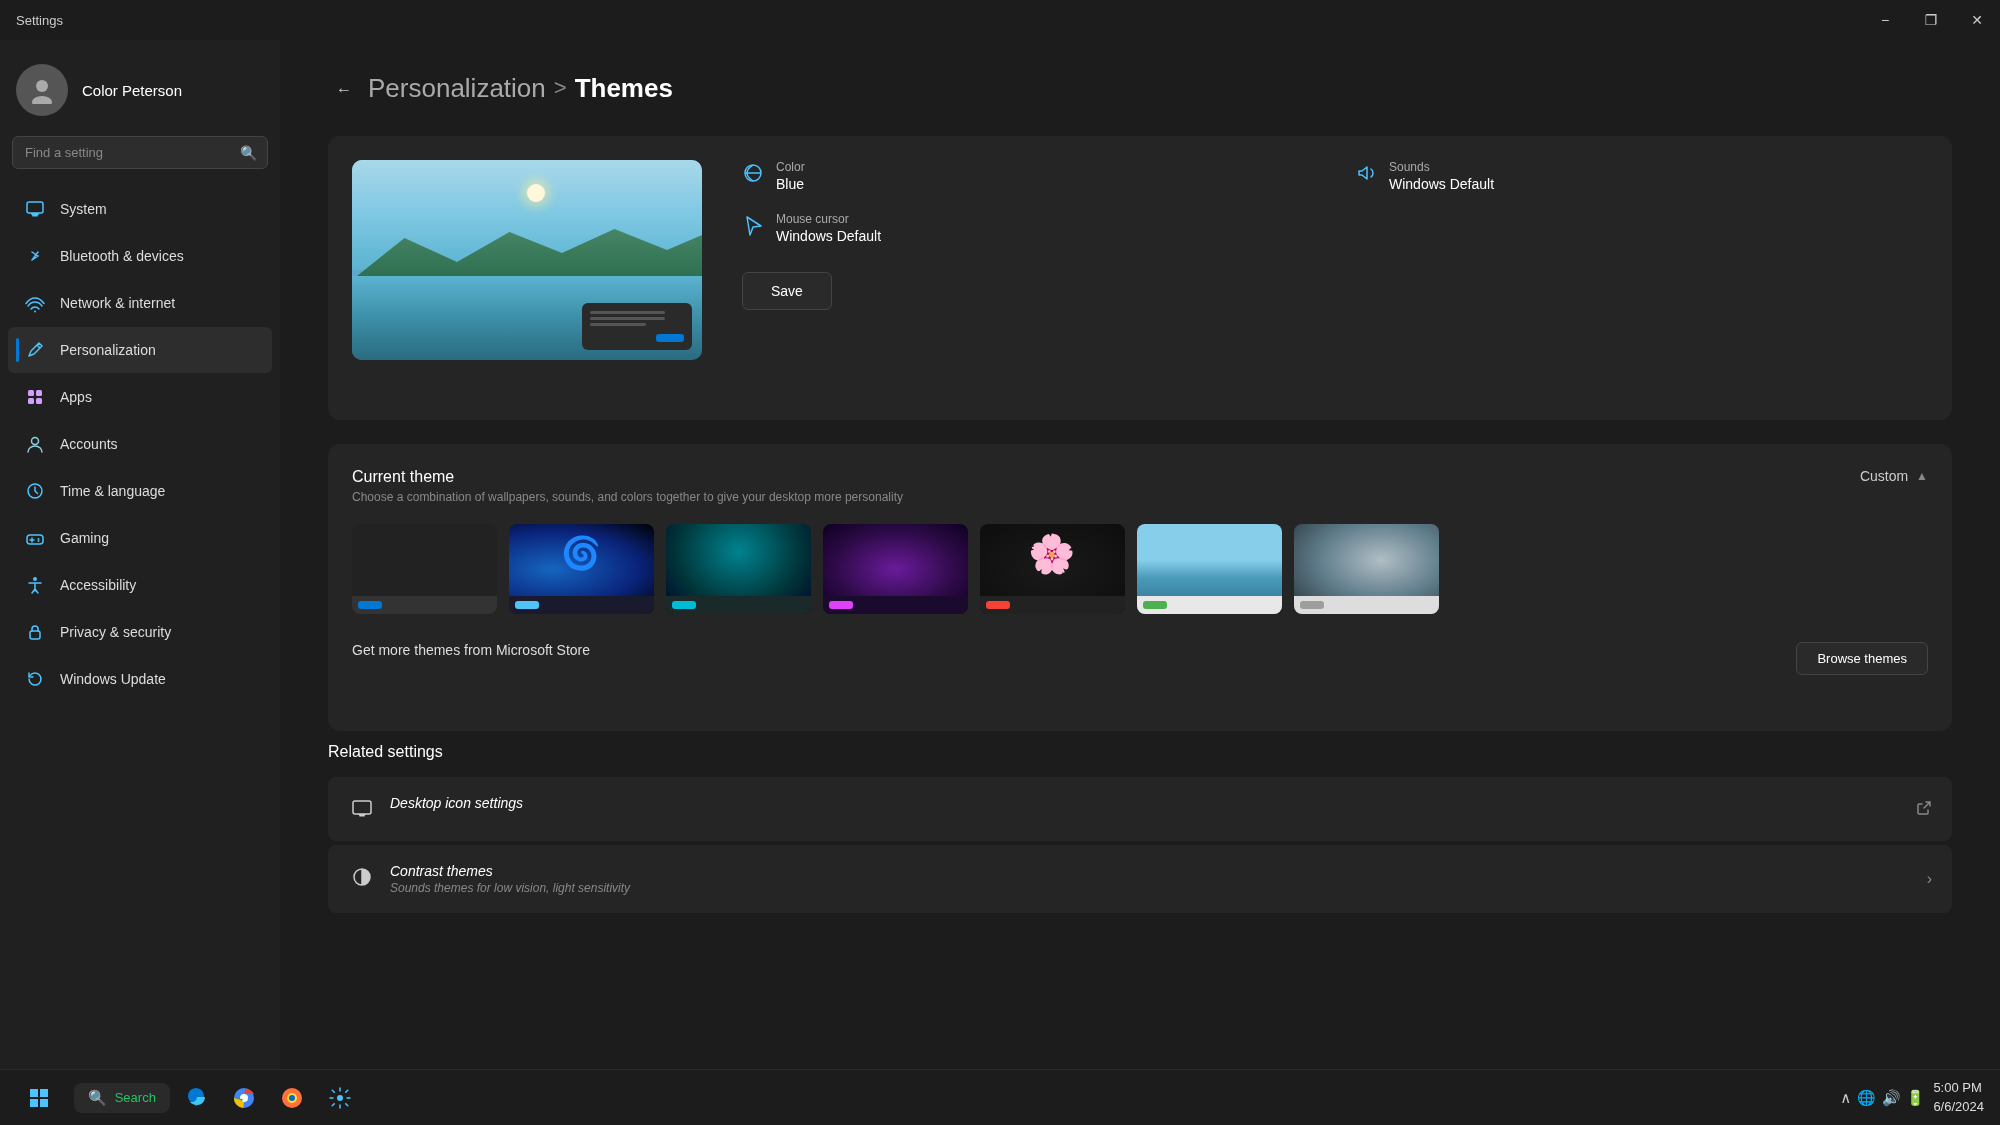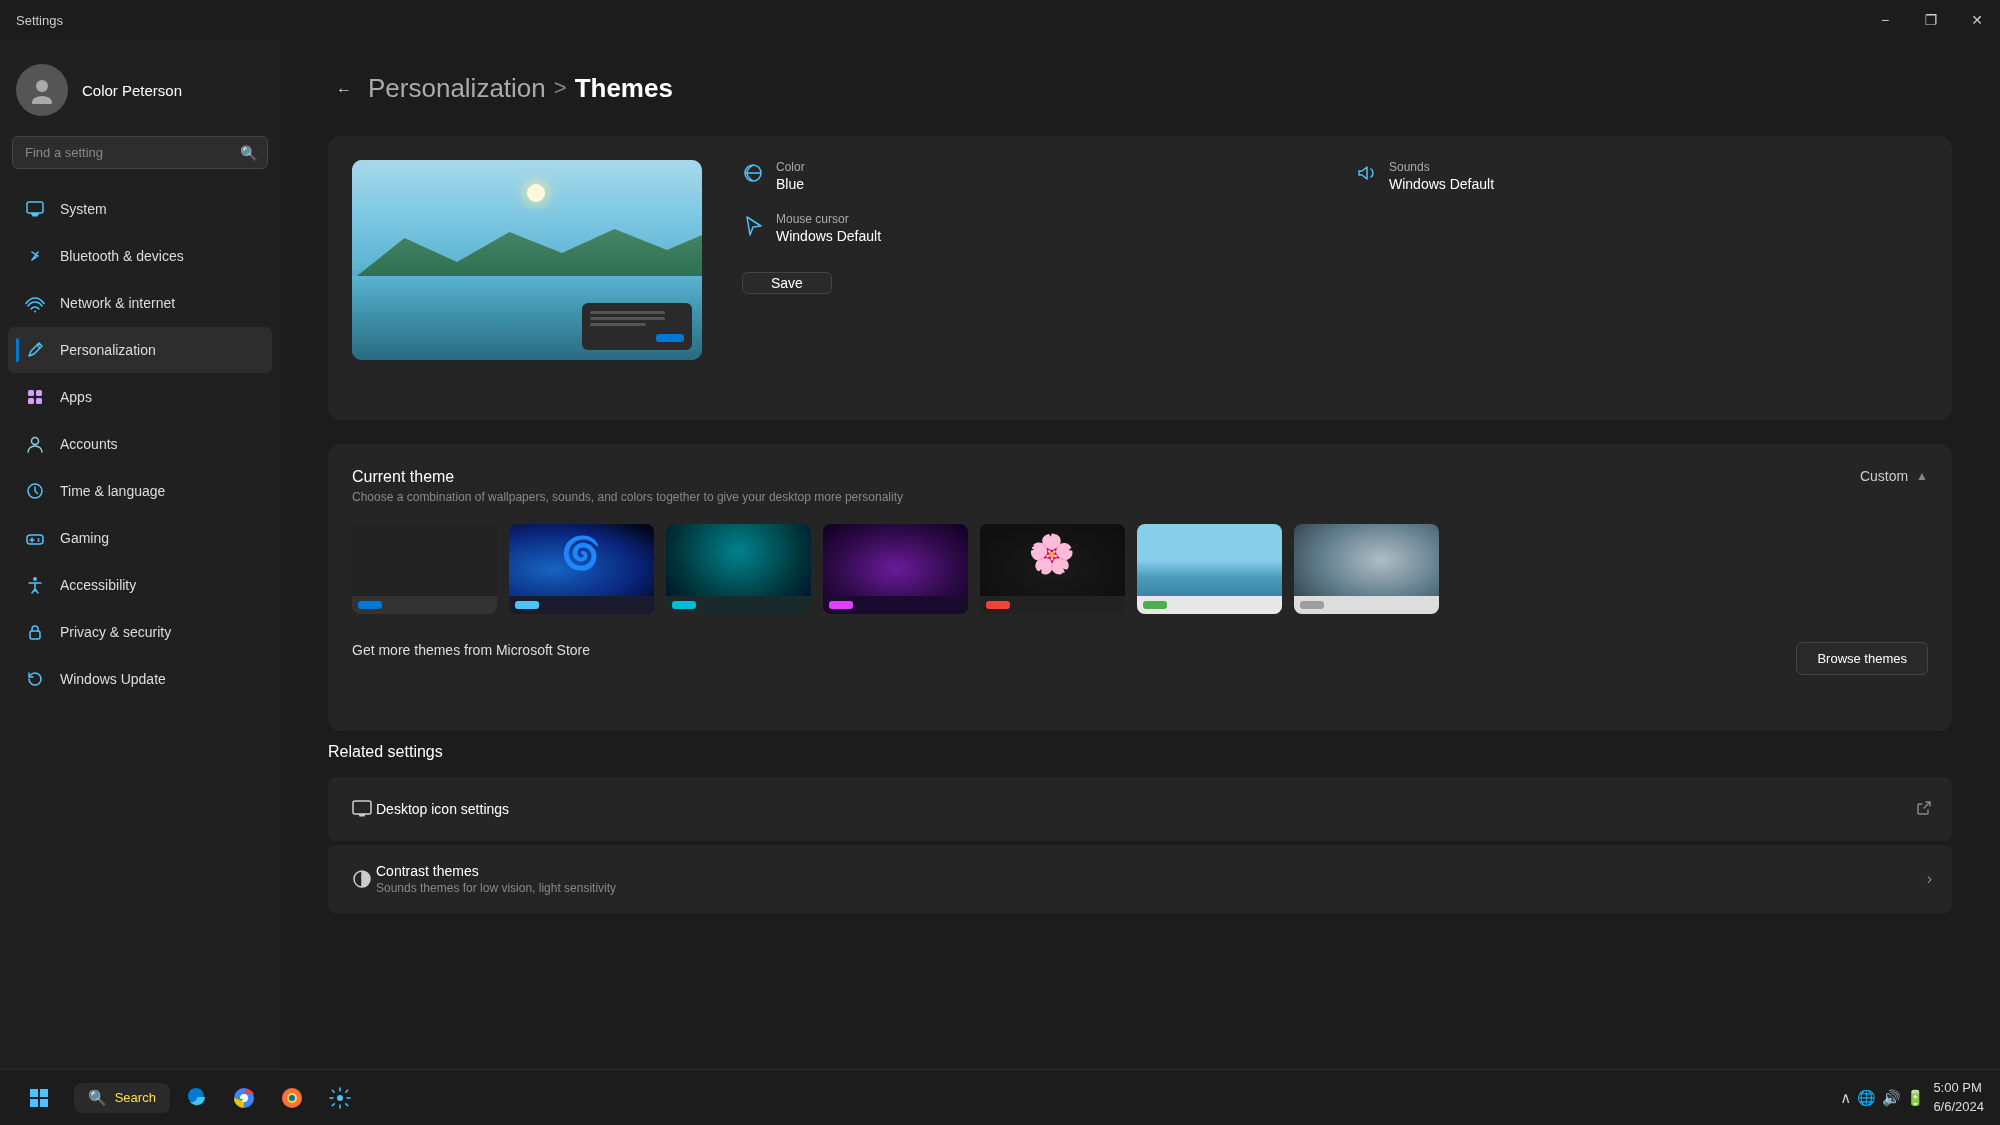--- a/index.html
+++ b/index.html
@@ -173,21 +173,21 @@
       display: flex;
       align-items: center;
       gap: 8px;
       background: #2a2a2a;
       border-radius: 8px;
       padding: 6px 14px;
       cursor: pointer;
       margin-left: 8px;
     }
     .taskbar-search-icon { color: #999; font-size: 15px; }
-    .taskbar-search-label { font-size: 13px; color: #fde047; }
+    .taskbar-search-label { font-size: 13px; color: #22c55e; }
     .taskbar-app-icon {
       width: 44px;
       height: 44px;
       display: flex;
       align-items: center;
       justify-content: center;
       border-radius: 8px;
       font-size: 22px;
       cursor: pointer;
     }
@@ -338,21 +338,21 @@
     .info-value {
       font-size: 14px;
       color: #fff;
     }
     .save-btn {
       margin-top: 12px;
       background: #2a2a2a;
       border: 1px solid #444;
       border-radius: 6px;
       color: #fff;
-      padding: 2px 28px;
+      padding: 10px 28px;
       font-size: 14px;
       cursor: pointer;
       grid-column: 1 / -1;
       justify-self: start;
     }
 
     
     .section-header {
       display: flex;
       align-items: flex-start;
@@ -474,21 +474,22 @@
       align-items: center;
       justify-content: space-between;
       padding: 18px 20px;
       background: #252525;
       border-radius: 8px;
       margin-bottom: 4px;
       cursor: pointer;
     }
     .setting-row-left {
       display: flex;
-      align-items: center;
+      gap: 14px;
+      font-style: italic;
     }
     .setting-row-icon {
       width: 28px;
       height: 28px;
       display: flex;
       align-items: center;
       justify-content: center;
       font-size: 18px;
       color: #ccc;
     }

